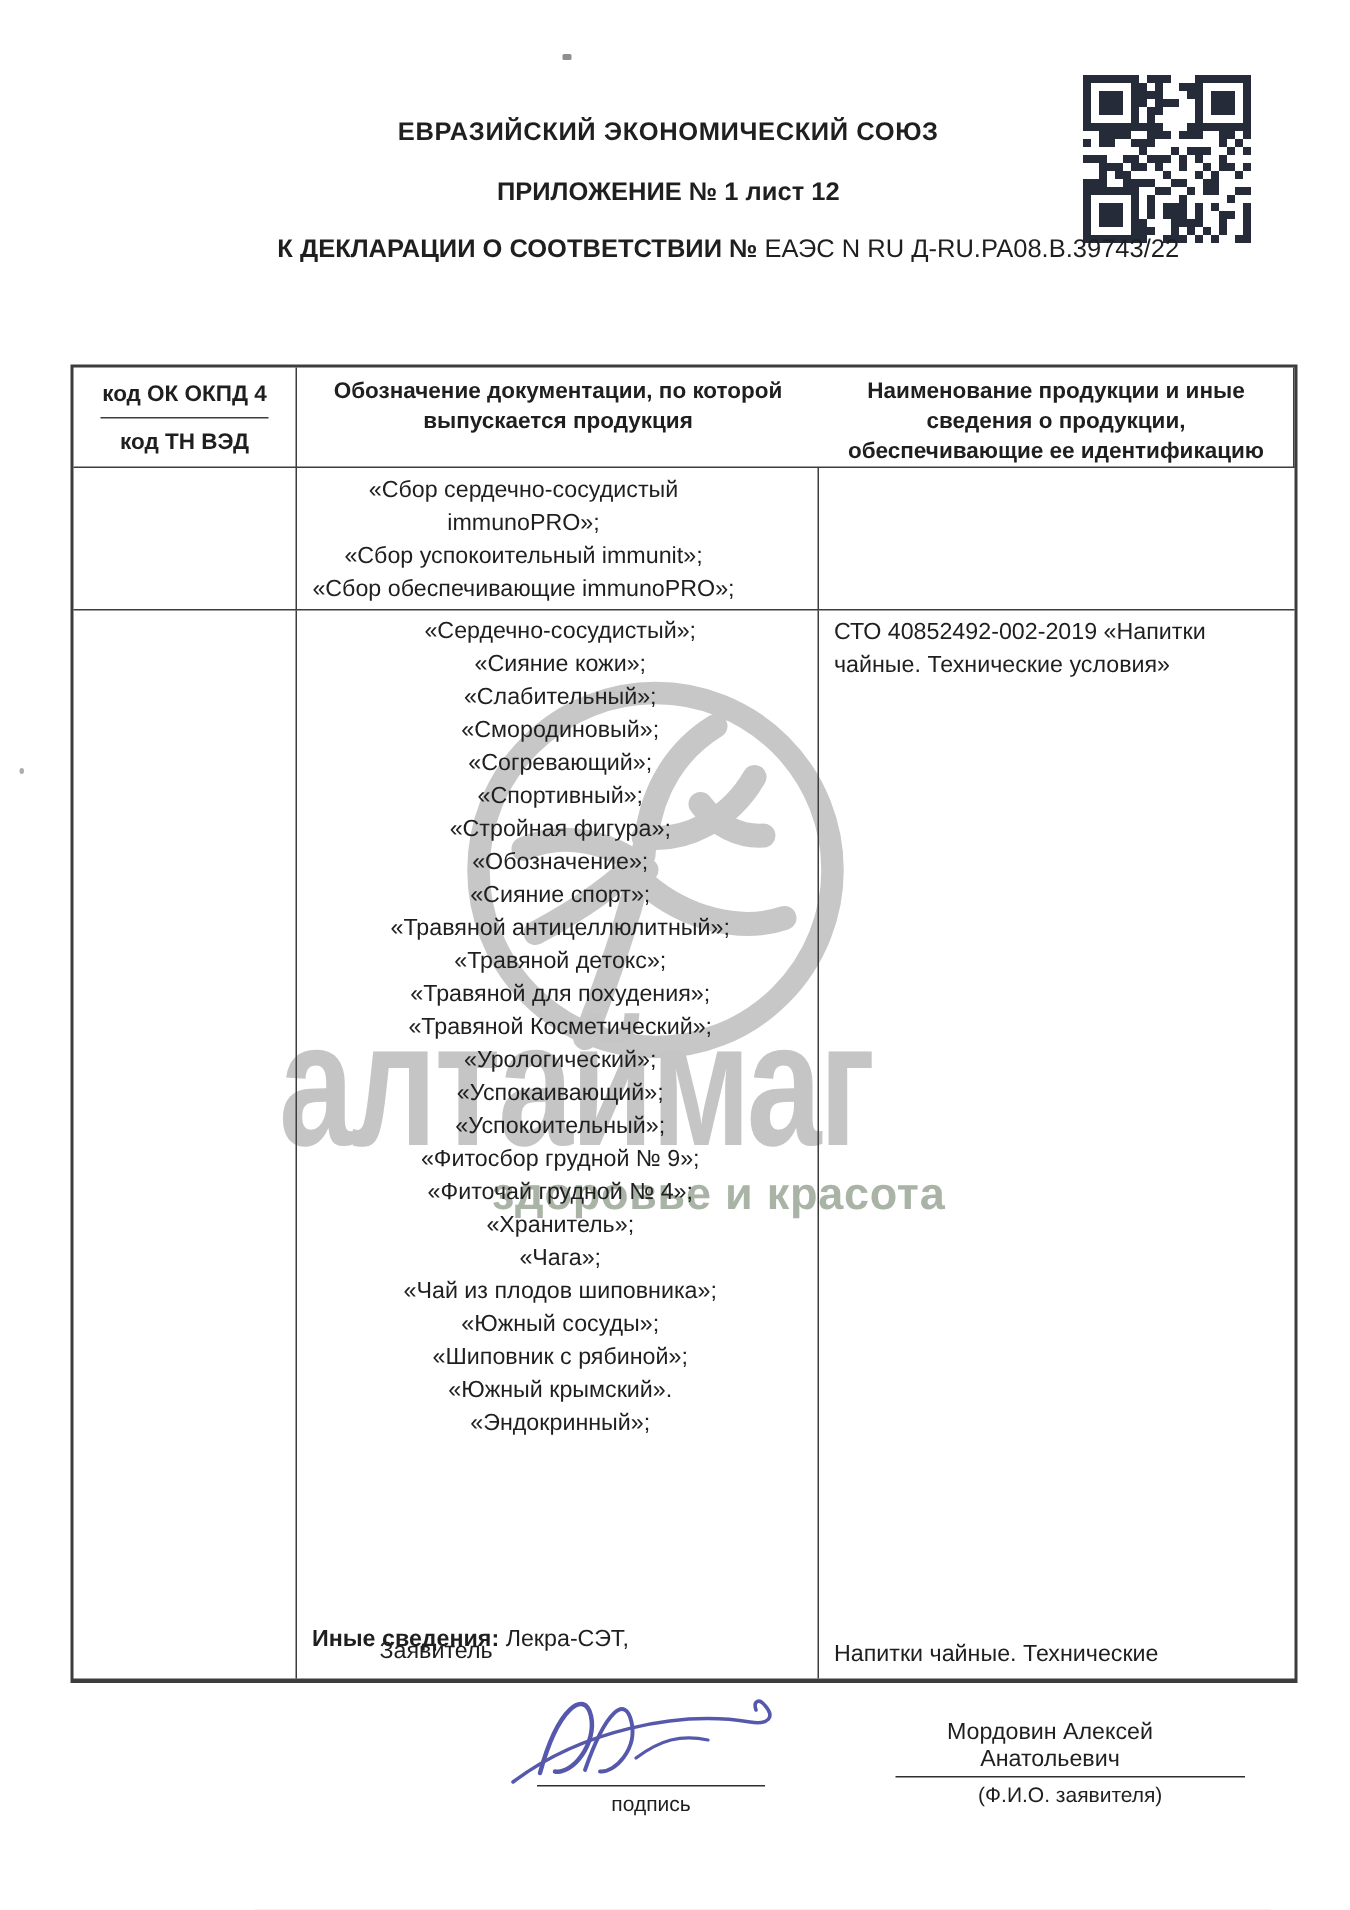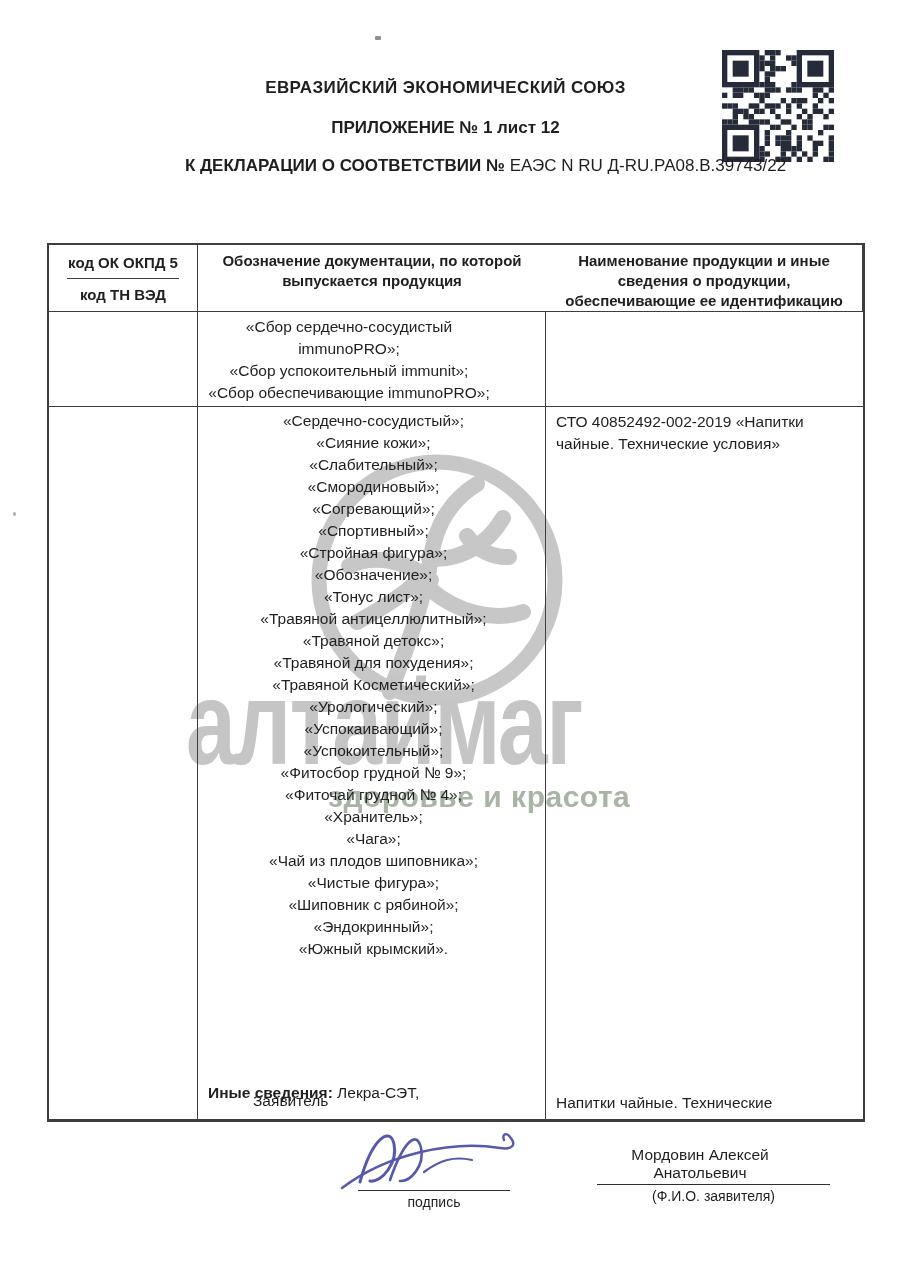--- a/index.html
+++ b/index.html
@@ -239,21 +239,21 @@
       <rect x="10.666666666666666" y="87.33333333333333" width="16" height="16" fill="#262b3a"></rect>
     </svg>
 
   <div class="hline h1">ЕВРАЗИЙСКИЙ ЭКОНОМИЧЕСКИЙ СОЮЗ</div>
   <div class="hline h2">ПРИЛОЖЕНИЕ № 1 лист 12</div>
   <div class="hline h3"><span>К ДЕКЛАРАЦИИ О СООТВЕТСТВИИ № </span><span class="decl-no">ЕАЭС N RU Д-RU.РА08.В.39743/22</span></div>
 
   <div class="doc-table">
 
     <div class="cell br bb th th-code">
-      <div>код ОК ОКПД 5</div>
+      <div>код ОК ОКПД 4</div>
       <div class="code-divider"></div>
       <div>код ТН ВЭД</div>
     </div>
     <div class="cell bb th th-doc">Обозначение документации, по которой выпускается продукция</div>
     <div class="cell br bb th th-name">Наименование продукции и иные сведения о продукции, обеспечивающие ее идентификацию</div>
 
     <div class="cell br bb"></div>
     <div class="cell br bb plist">
         <div class="p-line">«Сбор сердечно-сосудистый immunoPRO»;</div>
         <div class="p-line">«Сбор успокоительный immunit»;</div>
@@ -265,37 +265,37 @@
     <div class="cell br">
       <div class="plist2">
           <div class="p-line">«Сердечно-сосудистый»;</div>
           <div class="p-line">«Сияние кожи»;</div>
           <div class="p-line">«Слабительный»;</div>
           <div class="p-line">«Смородиновый»;</div>
           <div class="p-line">«Согревающий»;</div>
           <div class="p-line">«Спортивный»;</div>
           <div class="p-line">«Стройная фигура»;</div>
           <div class="p-line">«Обозначение»;</div>
-          <div class="p-line">«Тонус лист»;</div>
+          <div class="p-line">«Сияние спорт»;</div>
           <div class="p-line">«Травяной антицеллюлитный»;</div>
           <div class="p-line">«Травяной детокс»;</div>
           <div class="p-line">«Травяной для похудения»;</div>
           <div class="p-line">«Травяной Косметический»;</div>
           <div class="p-line">«Урологический»;</div>
           <div class="p-line">«Успокаивающий»;</div>
           <div class="p-line">«Успокоительный»;</div>
           <div class="p-line">«Фитосбор грудной № 9»;</div>
           <div class="p-line">«Фиточай грудной № 4»;</div>
           <div class="p-line">«Хранитель»;</div>
           <div class="p-line">«Чага»;</div>
           <div class="p-line">«Чай из плодов шиповника»;</div>
-          <div class="p-line">«Чистые фигура»;</div>
+          <div class="p-line">«Южный сосуды»;</div>
           <div class="p-line">«Шиповник с рябиной»;</div>
+          <div class="p-line">«Южный крымский».</div>
           <div class="p-line">«Эндокринный»;</div>
-          <div class="p-line">«Южный крымский».</div>
         </div>
       <div class="other-info"><span class="lbl">Иные сведения:</span><span> Лекра-СЭТ,</span></div>
     </div>
     <div class="cell">
       <div class="sto">СТО 40852492-002-2019 «Напитки чайные. Технические условия»</div>
       <div class="doc-bottom">Напитки чайные. Технические</div>
     </div>
   </div>
 
   <div class="ft applicant">Заявитель</div>

